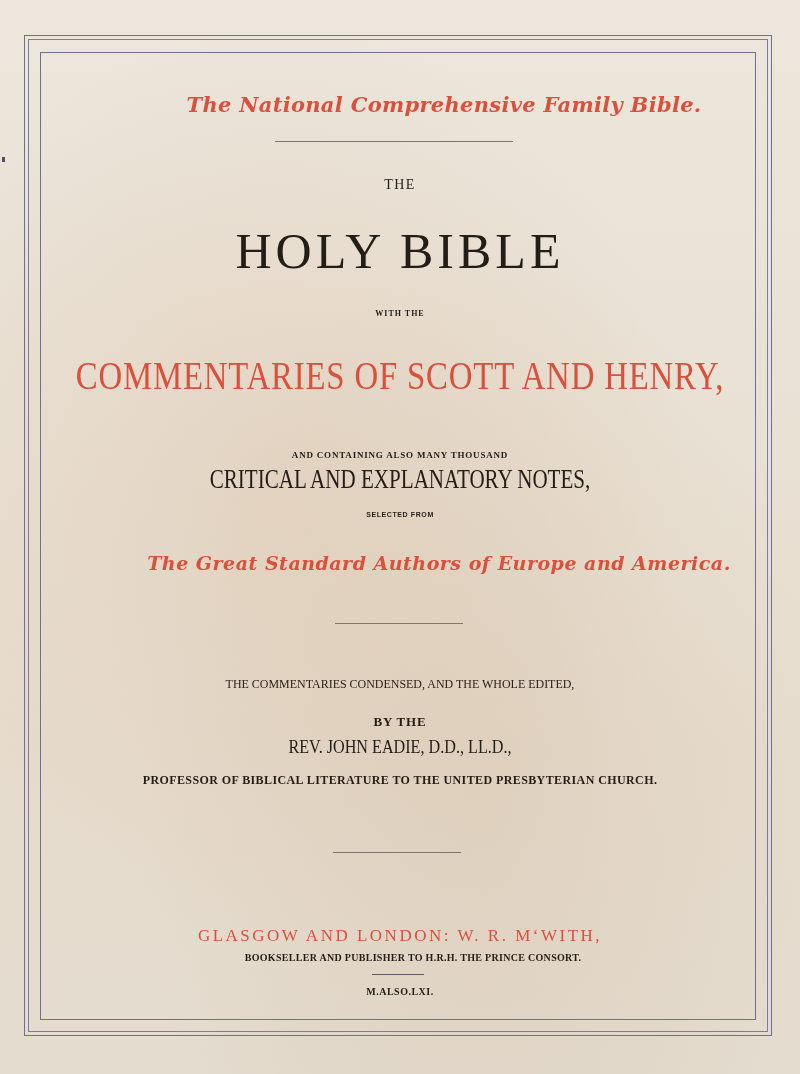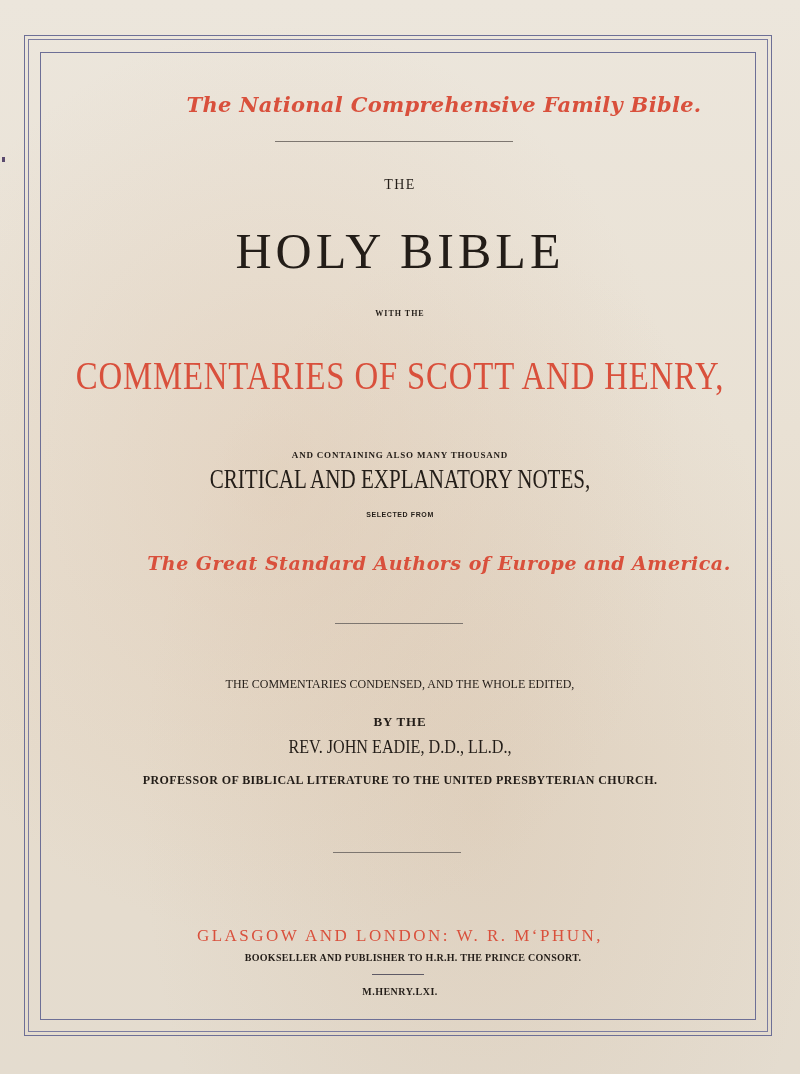--- a/index.html
+++ b/index.html
@@ -76,16 +76,16 @@
 
 <div class="rule" style="left:335px; top:623px; width:128px;"></div>
 
 <div class="line black condensed">THE COMMENTARIES CONDENSED, AND THE WHOLE EDITED,</div>
 <div class="line black by-the">BY THE</div>
 <div class="line black author">REV. JOHN EADIE, D.D., LL.D.,</div>
 <div class="line black professor">PROFESSOR OF BIBLICAL LITERATURE TO THE UNITED PRESBYTERIAN CHURCH.</div>
 
 <div class="rule" style="left:333px; top:852px; width:128px;"></div>
 
-<div class="line red publisher-place">GLASGOW AND LONDON: W. R. M‘PHUN,</div>
+<div class="line red publisher-place">GLASGOW AND LONDON: W. R. M‘WITH,</div>
 <div class="line black bookseller">BOOKSELLER AND PUBLISHER TO H.R.H. THE PRINCE CONSORT.</div>
 <div class="rule" style="left:372px; top:974px; width:52px; background:#5e5a66;"></div>
-<div class="line black date">M.HENRY.LXI.</div>
+<div class="line black date">M.ALSO.LXI.</div>
 
 </body></html>

